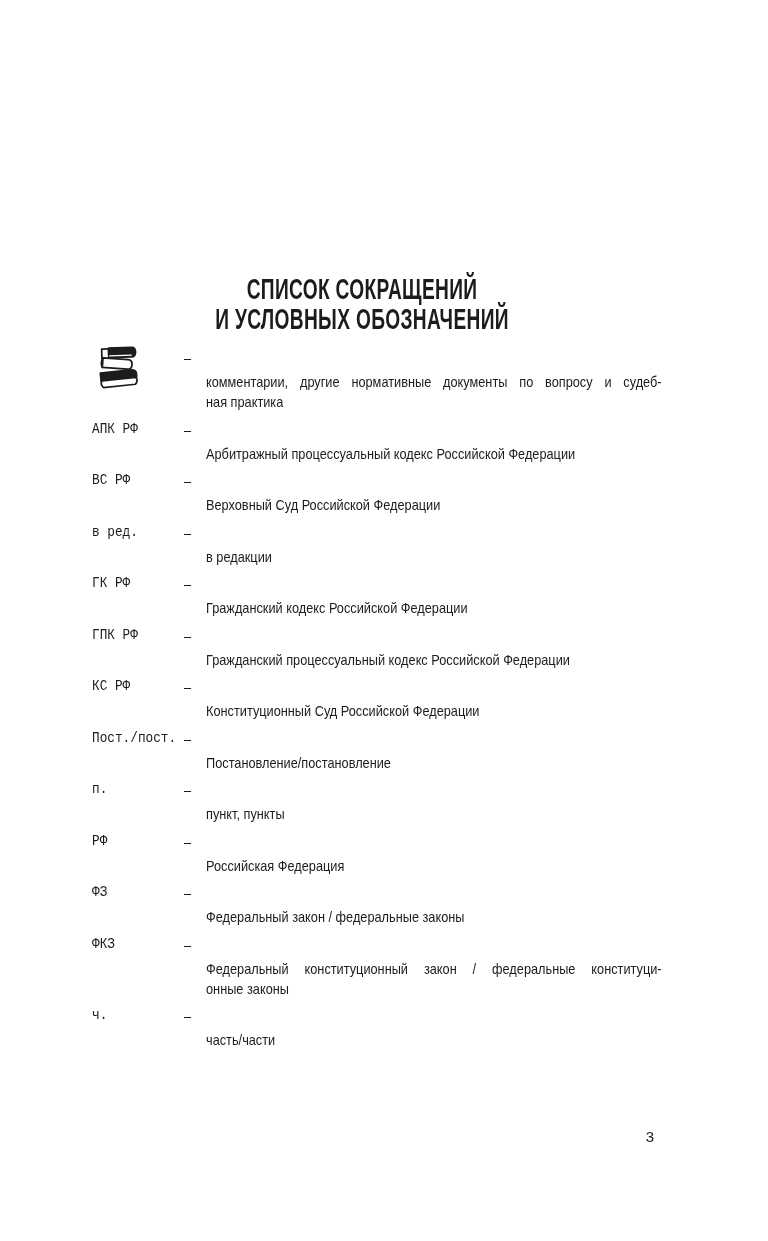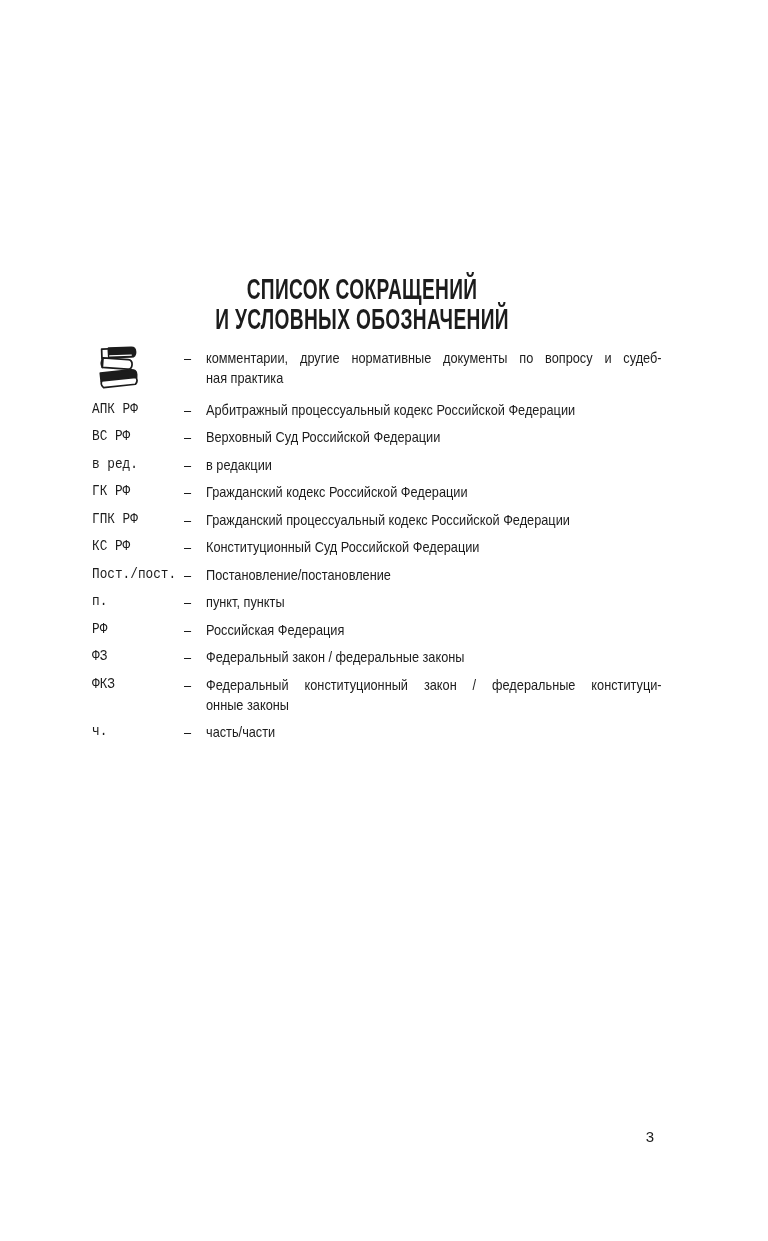--- a/index.html
+++ b/index.html
@@ -39,21 +39,21 @@
   .row {
     display: flex;
     align-items: flex-start;
     margin-bottom: 7.5px;
     font-size: 15px;
     line-height: 20px;
   }
   .cell { flex: none; }
   .cell.abbr { width: 92px; font-family: Liberation Mono, monospace; }
   .cell.dash { width: 22px; }
-  .cell.desc { width: 536px; }
+  .cell.desc { width: 536px; margin-top: 24px; }
   .abbr .inner,
   .dash .inner {
     display: inline-block;
     transform: scaleX(0.85);
     transform-origin: 0 0;
     white-space: nowrap;
   }
   .desc .inner {
     display: block;
     transform: scaleX(0.85);

